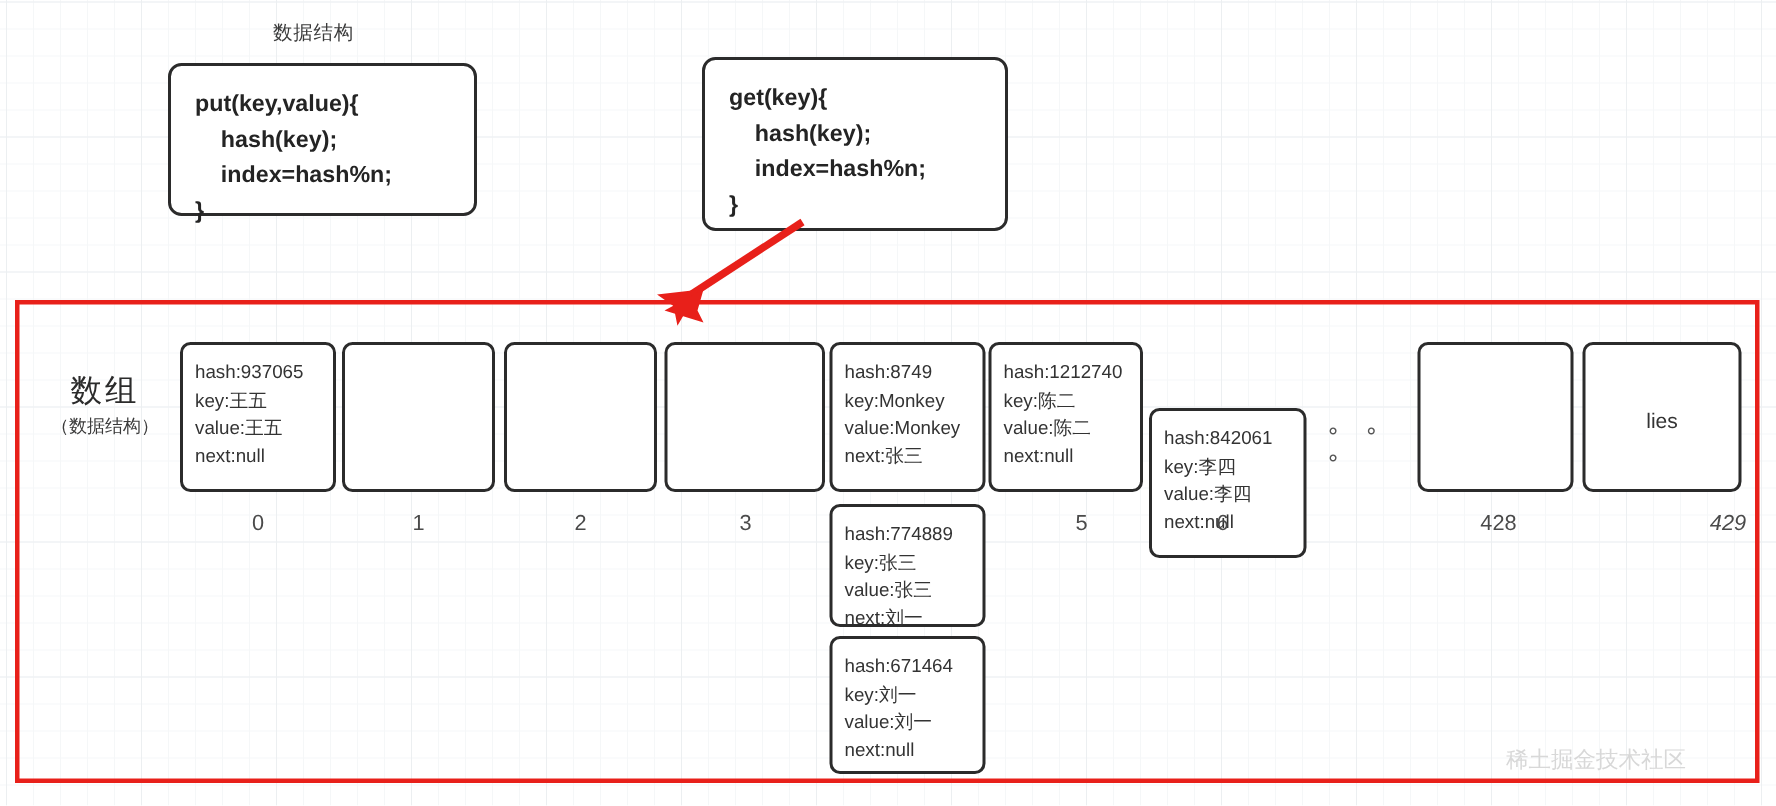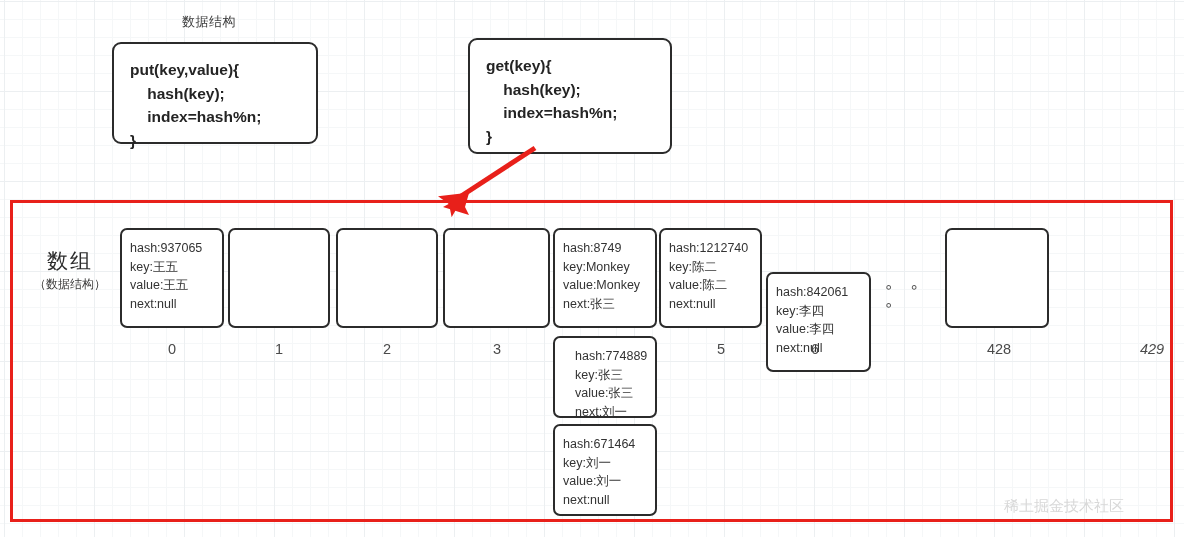--- a/index.html
+++ b/index.html
@@ -136,21 +136,21 @@
     box-sizing: border-box;
   }
   .chain-node .node-text {
     display: block;
     padding: 9px 0 9px 8px;
     font-size: 12.5px;
     line-height: 1.48;
     color: #333333;
     white-space: pre;
   }
-  #chain-1 { top: 336px; height: 82px; padding-left: 12px; }
+  #chain-1 { top: 336px; height: 82px; }
   #chain-2 { top: 424px; height: 92px; }
 
   
   .index-label {
     position: absolute;
     top: 341px;
     font-size: 14.5px;
     color: #4a4a4a;
     text-align: center;
     white-space: nowrap;
@@ -245,20 +245,23 @@
   </div>
   <div class="cell" style="left:766px;width:105px;margin-top:44px;">
     <span class="node-text">hash:842061
 key:李四
 value:李四
 next:null</span>
   </div>
   <div class="cell" style="left:945px;width:104px;">
     <span class="node-text"></span>
   </div>
+  <div class="cell" style="left:1055px;width:106px;">
+    <span class="center-text">lies</span>
+  </div>
 
   <div class="chain-node" id="chain-1">
     <span class="node-text">hash:774889
 key:张三
 value:张三
 next:刘一</span>
   </div>
   <div class="chain-node" id="chain-2">
     <span class="node-text">hash:671464
 key:刘一

